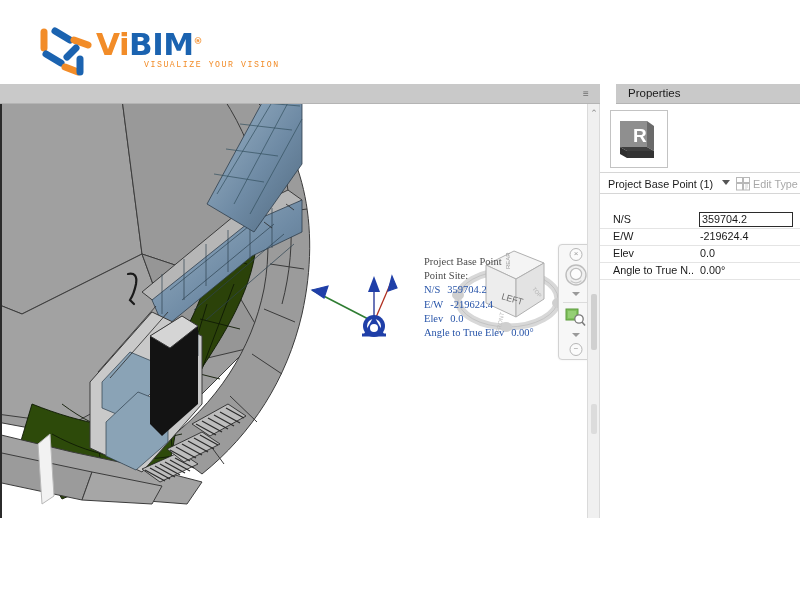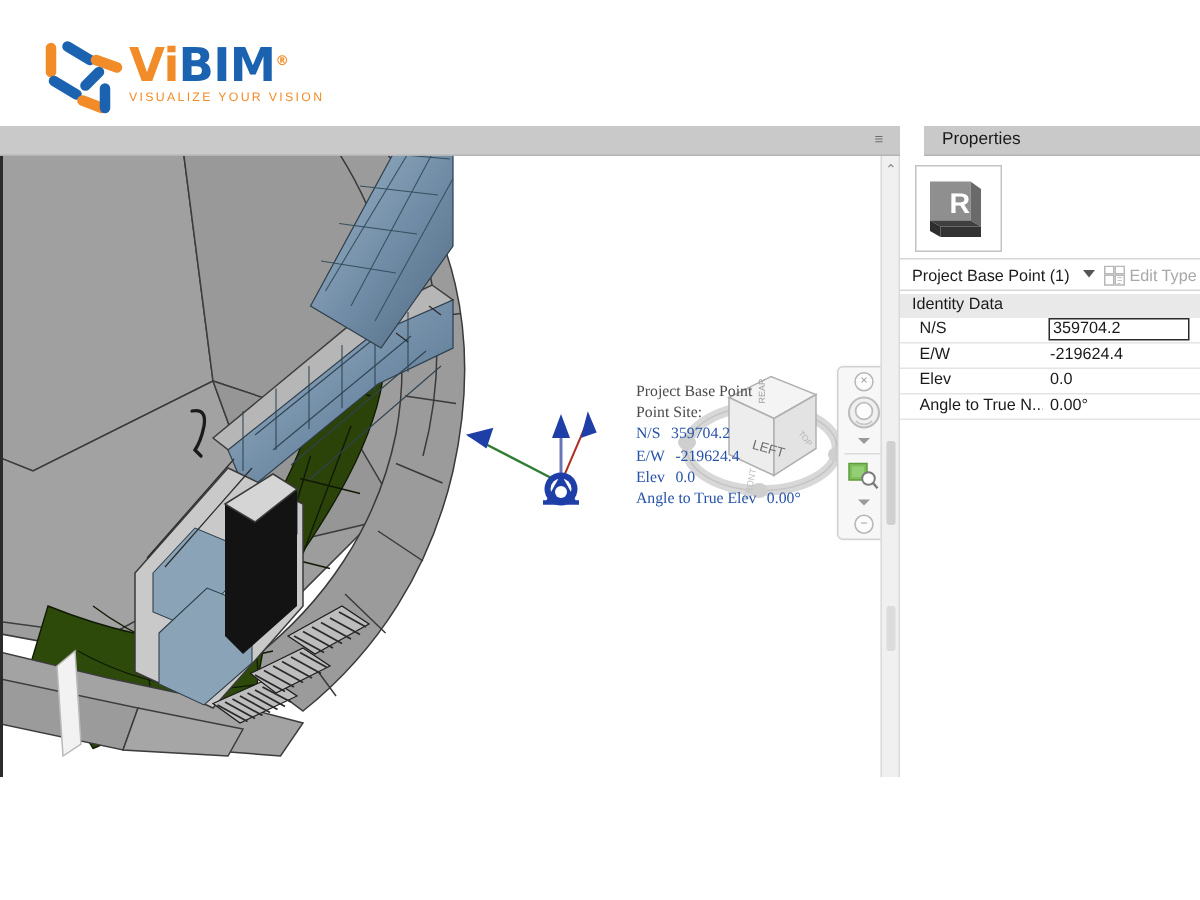--- a/index.html
+++ b/index.html
@@ -18,21 +18,21 @@
 
   
   #logo-band {
     position: absolute;
     left: 0; top: 0;
     width: 800px; height: 84px;
     background: #ffffff;
   }
   #logo-wrap {
     position: absolute;
-    left: 28px; top: 24px;
+    left: 38px; top: 24px;
     width: 220px; height: 52px;
   }
   #logo-mark {
     position: absolute;
     left: 0; top: 2px;
     width: 54px; height: 50px;
   }
   #logo-text {
     position: absolute;
     left: 58px; top: 0px;
@@ -47,26 +47,27 @@
   }
   .c-orange { color: #F28C28; }
   .c-blue   { color: #1B63B0; }
   .logo-reg {
     font-size: 9px;
     vertical-align: super;
     color: #F28C28;
     font-weight: bold;
   }
   #logo-tag {
-    font-family: Liberation Sans, sans-serif;
+    font-family: Liberation Mono, monospace;
     color: #F28C28;
     font-size: 8.2px;
     letter-spacing: 1.55px;
     margin-top: -1px;
     white-space: nowrap;
+    margin-left: 48px;
   }
 
   
   #toolbar-strip {
     position: absolute;
     left: 0; top: 84px;
     width: 800px; height: 20px;
     background: #c9c9c9;
     border-bottom: 1px solid #b4b4b4;
     box-sizing: border-box;
@@ -604,23 +605,20 @@
     <svg id="edit-type-icon" viewBox="0 0 14 14">
       <rect x="0.5" y="0.5" width="6" height="5" fill="none" stroke="#b8b8b8"></rect>
       <rect x="7.5" y="0.5" width="6" height="5" fill="none" stroke="#b8b8b8"></rect>
       <rect x="0.5" y="6.5" width="6" height="6.5" fill="none" stroke="#b8b8b8"></rect>
       <rect x="7.5" y="6.5" width="6" height="6.5" fill="none" stroke="#b8b8b8"></rect>
       <path d="M9,8 L12,8 M9,10 L12,10 M9,12 L11,12" stroke="#c4c4c4" stroke-width="0.8"></path>
     </svg>
     <div id="edit-type-label">Edit Type</div>
   </div>
 
-  <div id="group-header">
-    <div id="group-header-label">Identity Data</div>
-  </div>
 
   <div id="prop-rows">
     <div class="prop-row active">
       <div class="prop-key">N/S</div>
       <div class="prop-val">359704.2</div>
     </div>
     <div class="prop-row">
       <div class="prop-key">E/W</div>
       <div class="prop-val">-219624.4</div>
     </div>

